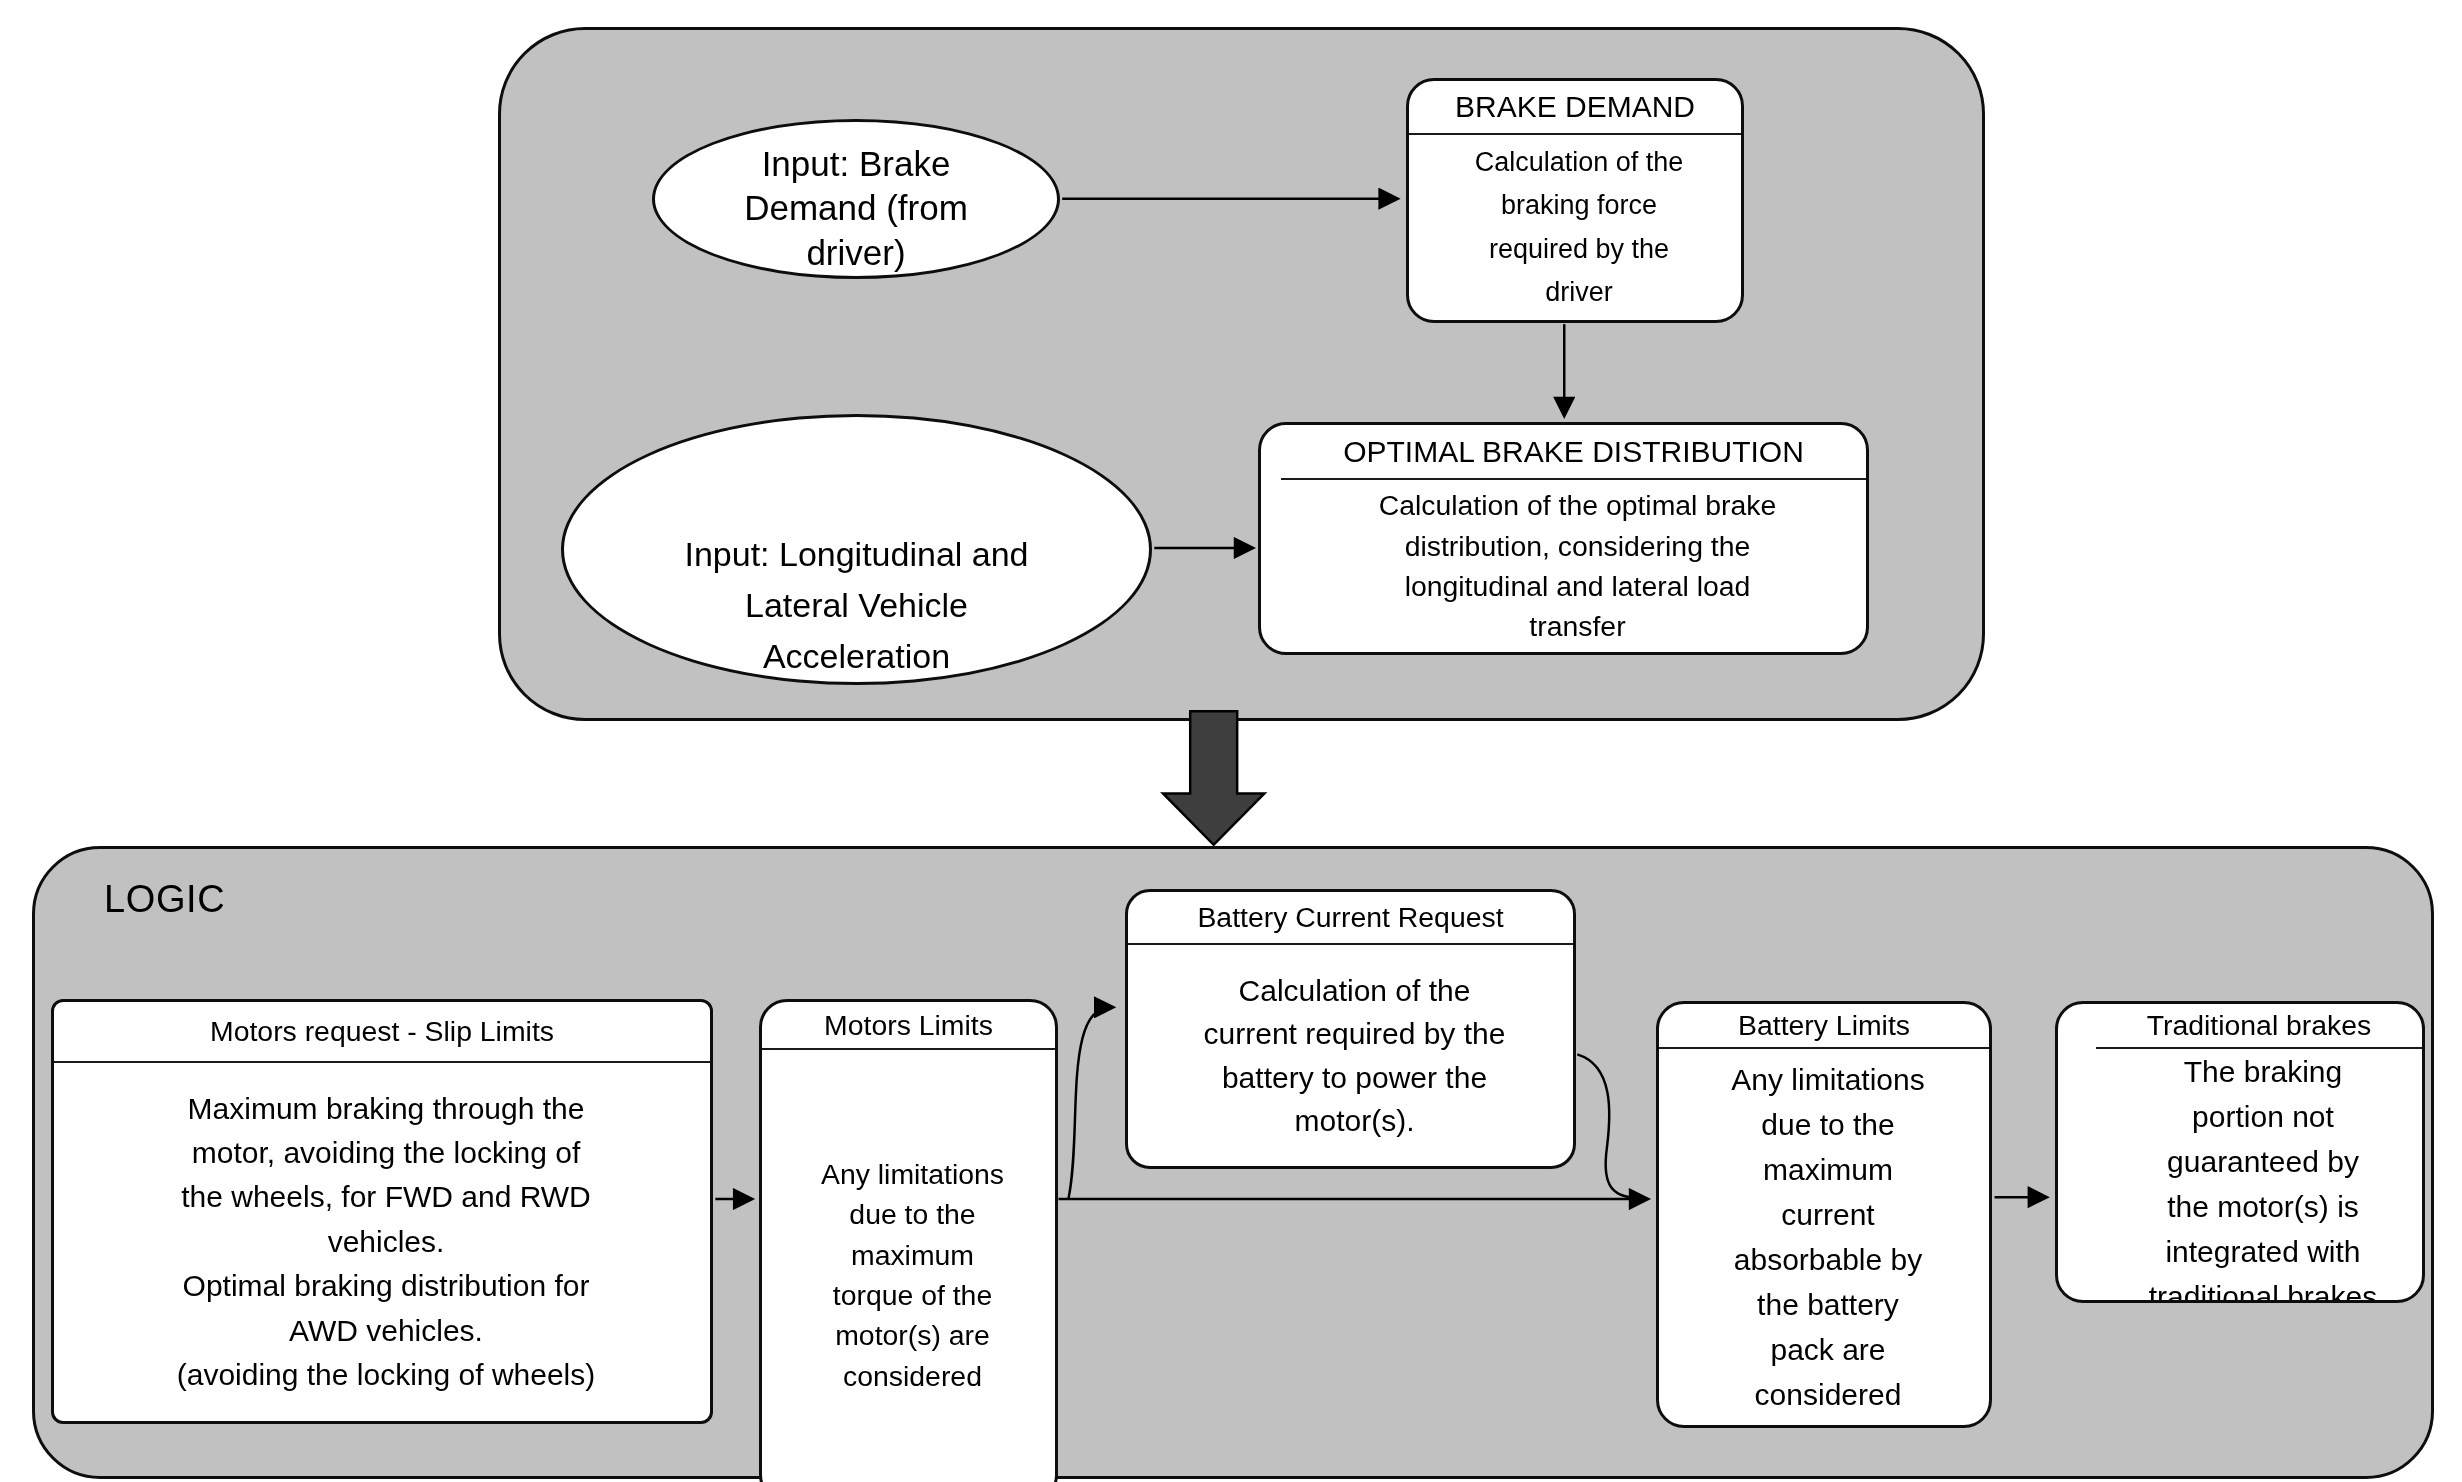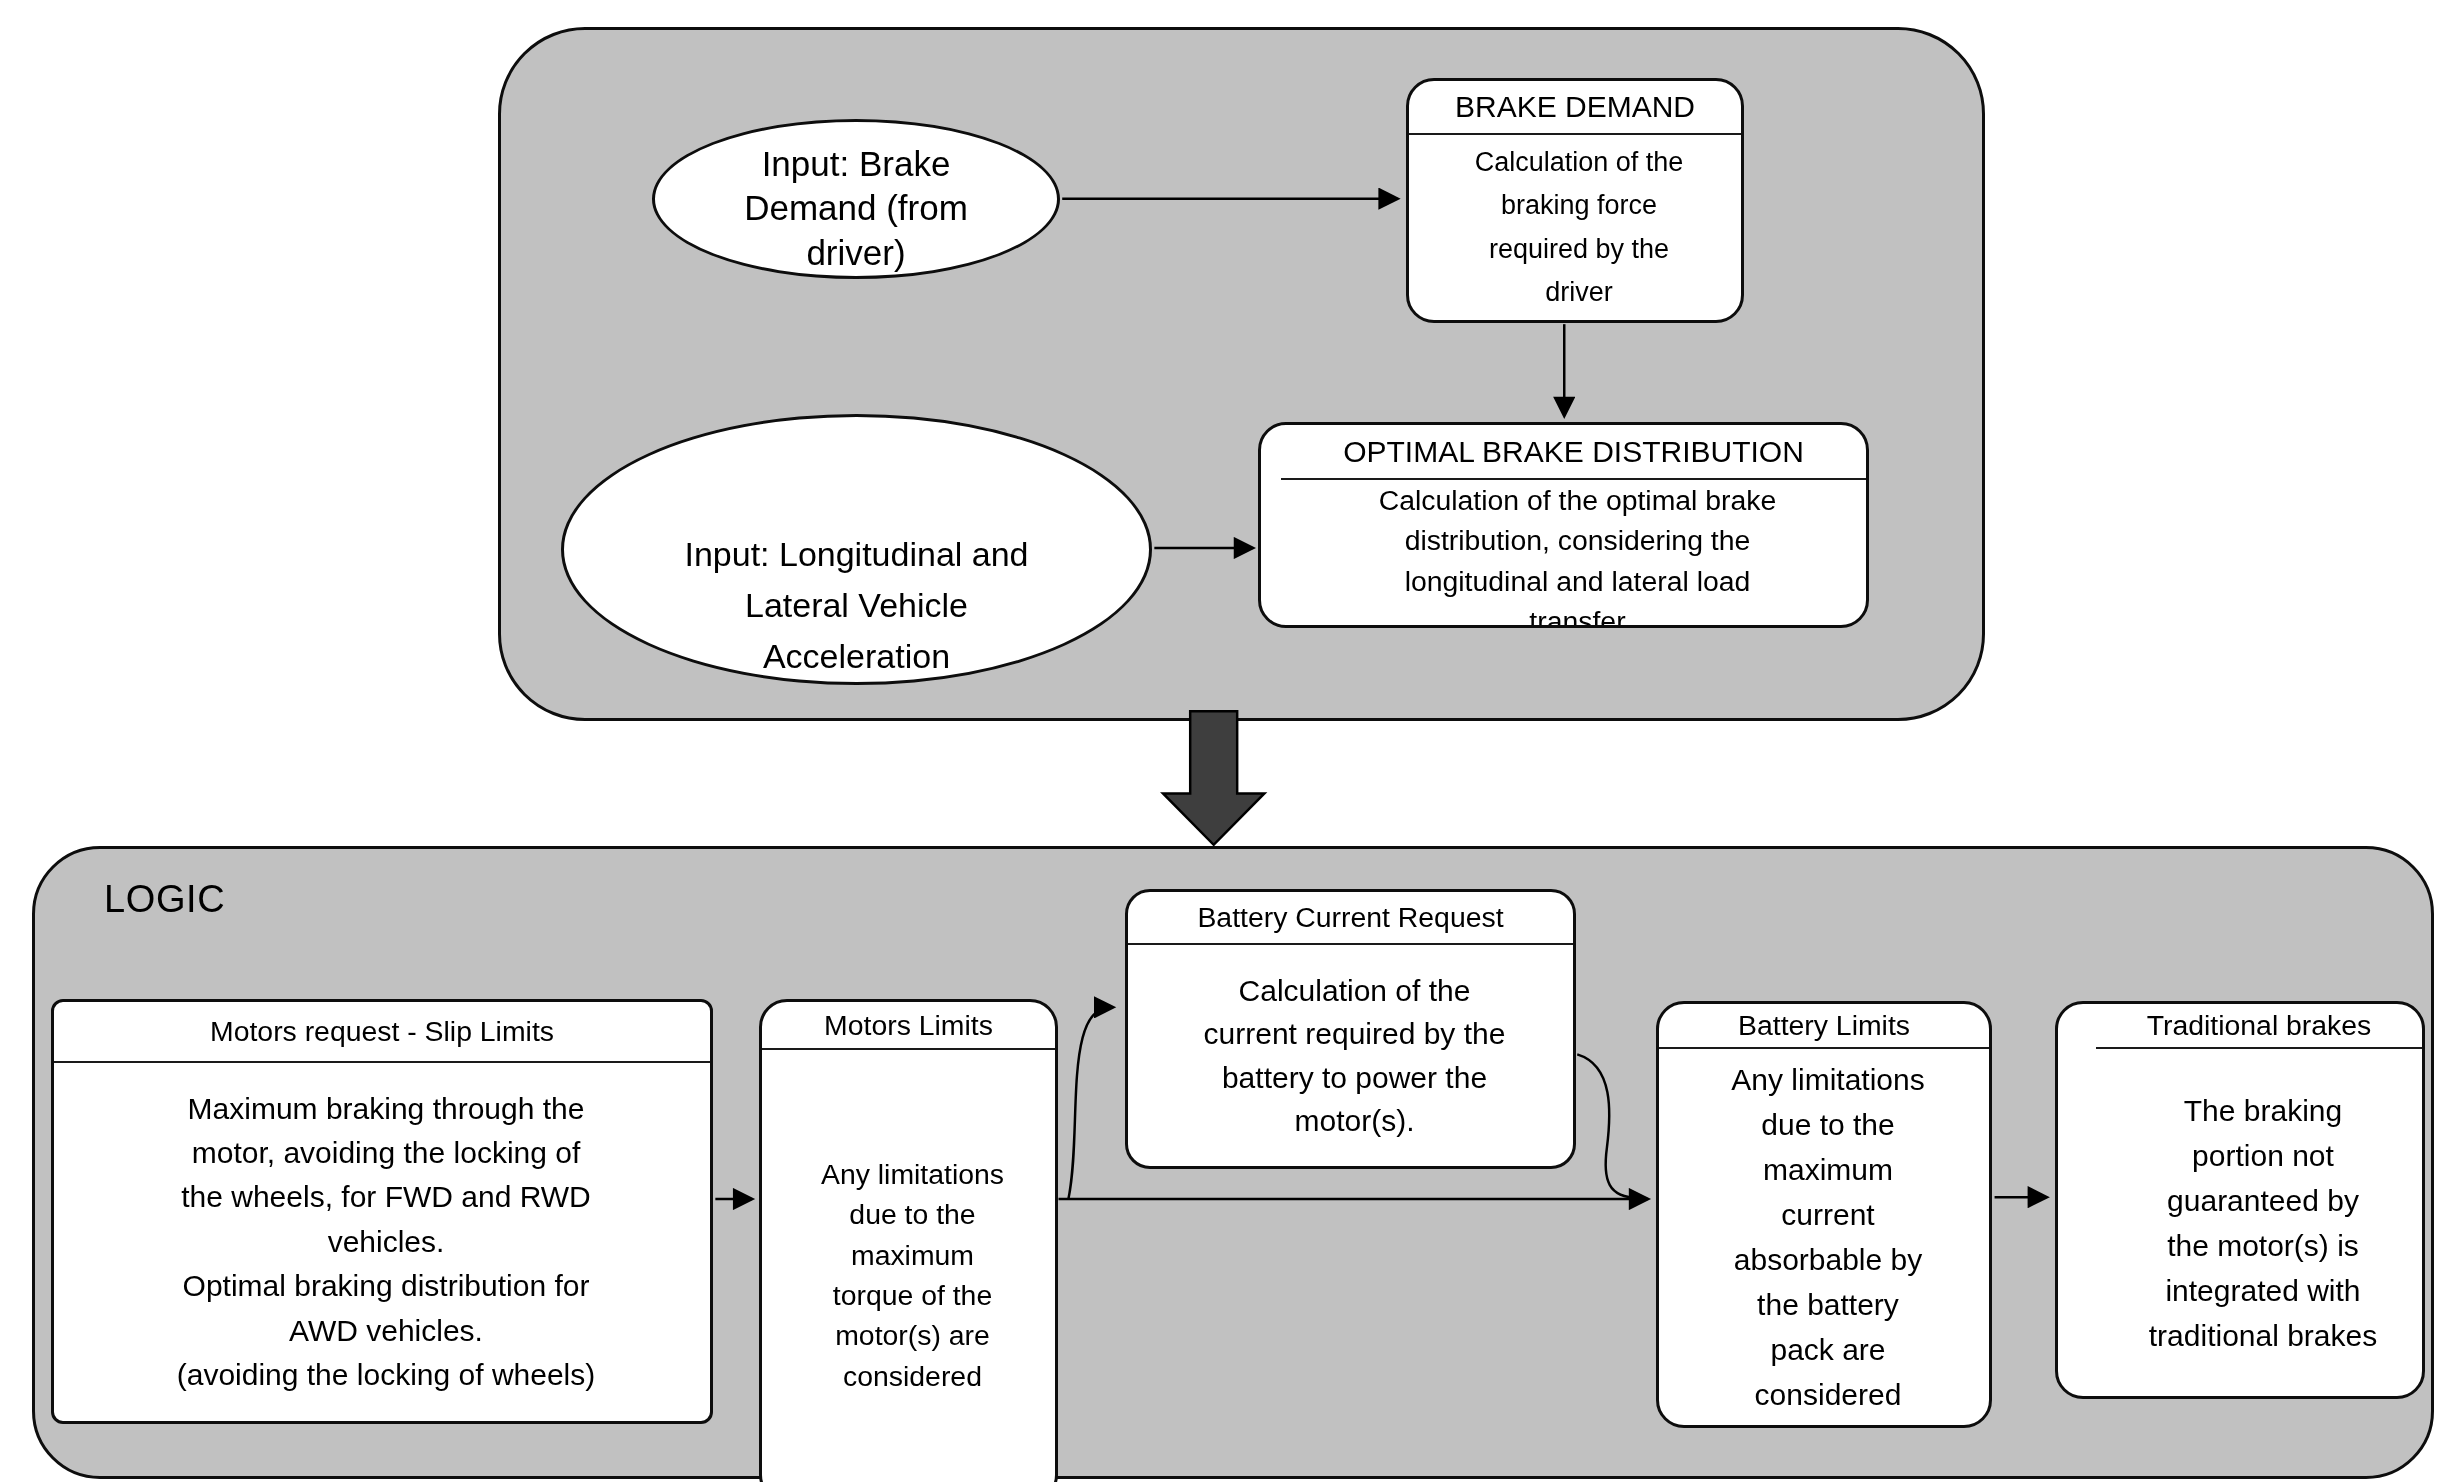--- a/index.html
+++ b/index.html
@@ -30,36 +30,36 @@
     border-bottom:2.5px solid #1a1a1a;text-align:left;font-size:28.4px;
   }
   .node-body{
     flex:1 1 auto;display:flex;align-items:center;justify-content:center;
     text-align:center;white-space:pre-line;font-size:29px;line-height:1.5;padding:0 5px;margin-left:8px;
   }
   
   .node.bd{left:1406px;top:78px;width:338px;height:245px;}
   .node.bd .node-title{height:52px;font-size:30px;}
   .node.bd .node-body{font-size:27px;line-height:1.6;}
-  .node.obd{left:1258px;top:422px;width:611px;height:206px;padding-left:20px;}
+  .node.obd{left:1258px;top:422px;width:611px;height:233px;padding-left:20px;}
   .node.obd .node-title{height:53px;font-size:30px;}
   .node.obd .node-body{font-size:28.4px;line-height:1.42;}
   .node.b1{left:51px;top:999px;width:662px;height:425px;border-radius:12px;}
   .node.b1 .node-title{height:59px;}
   .node.b1 .node-body{font-size:30px;line-height:1.48;}
   .node.b2{left:759px;top:999px;width:299px;height:504px;}
   .node.b2 .node-title{height:46px;}
   .node.b2 .node-body{font-size:28.4px;line-height:1.42;}
   .node.bcr{left:1125px;top:889px;width:451px;height:280px;border-radius:25px;}
   .node.bcr .node-title{height:51px;}
   .node.bcr .node-body{font-size:30px;line-height:1.45;}
   .node.bl{left:1656px;top:1001px;width:336px;height:427px;}
   .node.bl .node-title{height:43px;}
   .node.bl .node-body{font-size:30px;line-height:1.5;}
-  .node.tb{left:2055px;top:1001px;width:370px;height:398px;padding-left:38px;}
+  .node.tb{left:2055px;top:1001px;width:370px;height:302px;padding-left:38px;}
   .node.tb .node-title{height:43px;}
   .node.tb .node-body{font-size:30px;line-height:1.5;}
   .logic-label{
     position:absolute;left:104px;top:878px;font-size:38px;font-weight:normal;letter-spacing:0.6px;
   }
   .conn{stroke:#000;stroke-width:4;fill:none;}
 </style>
 </head>
 <body>
 

